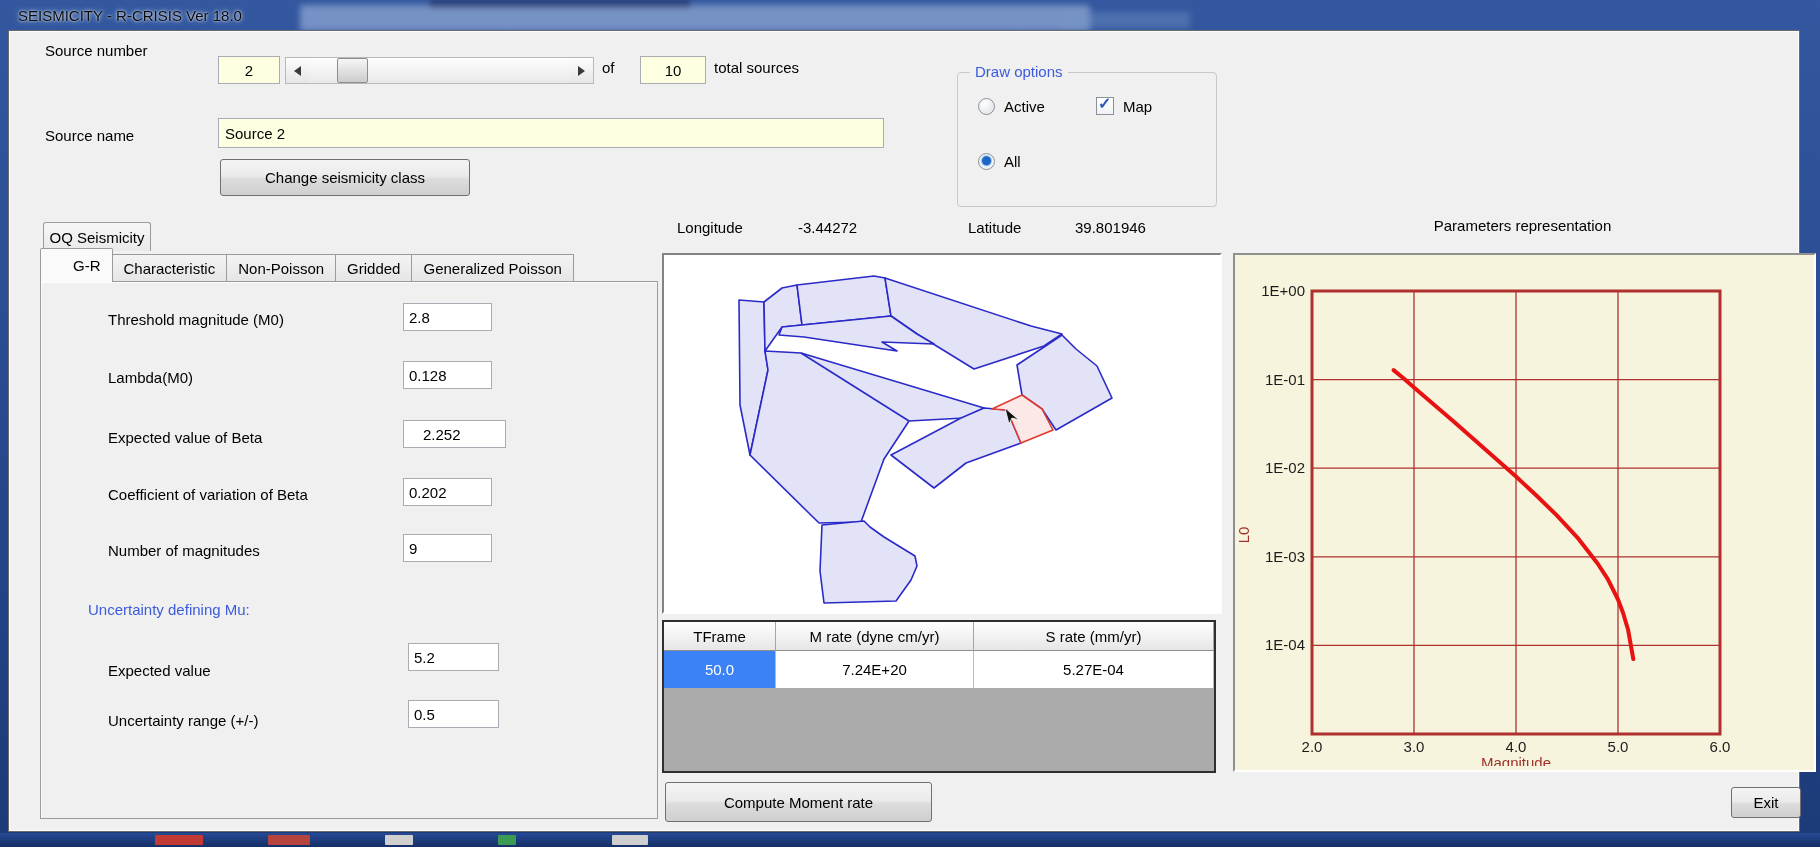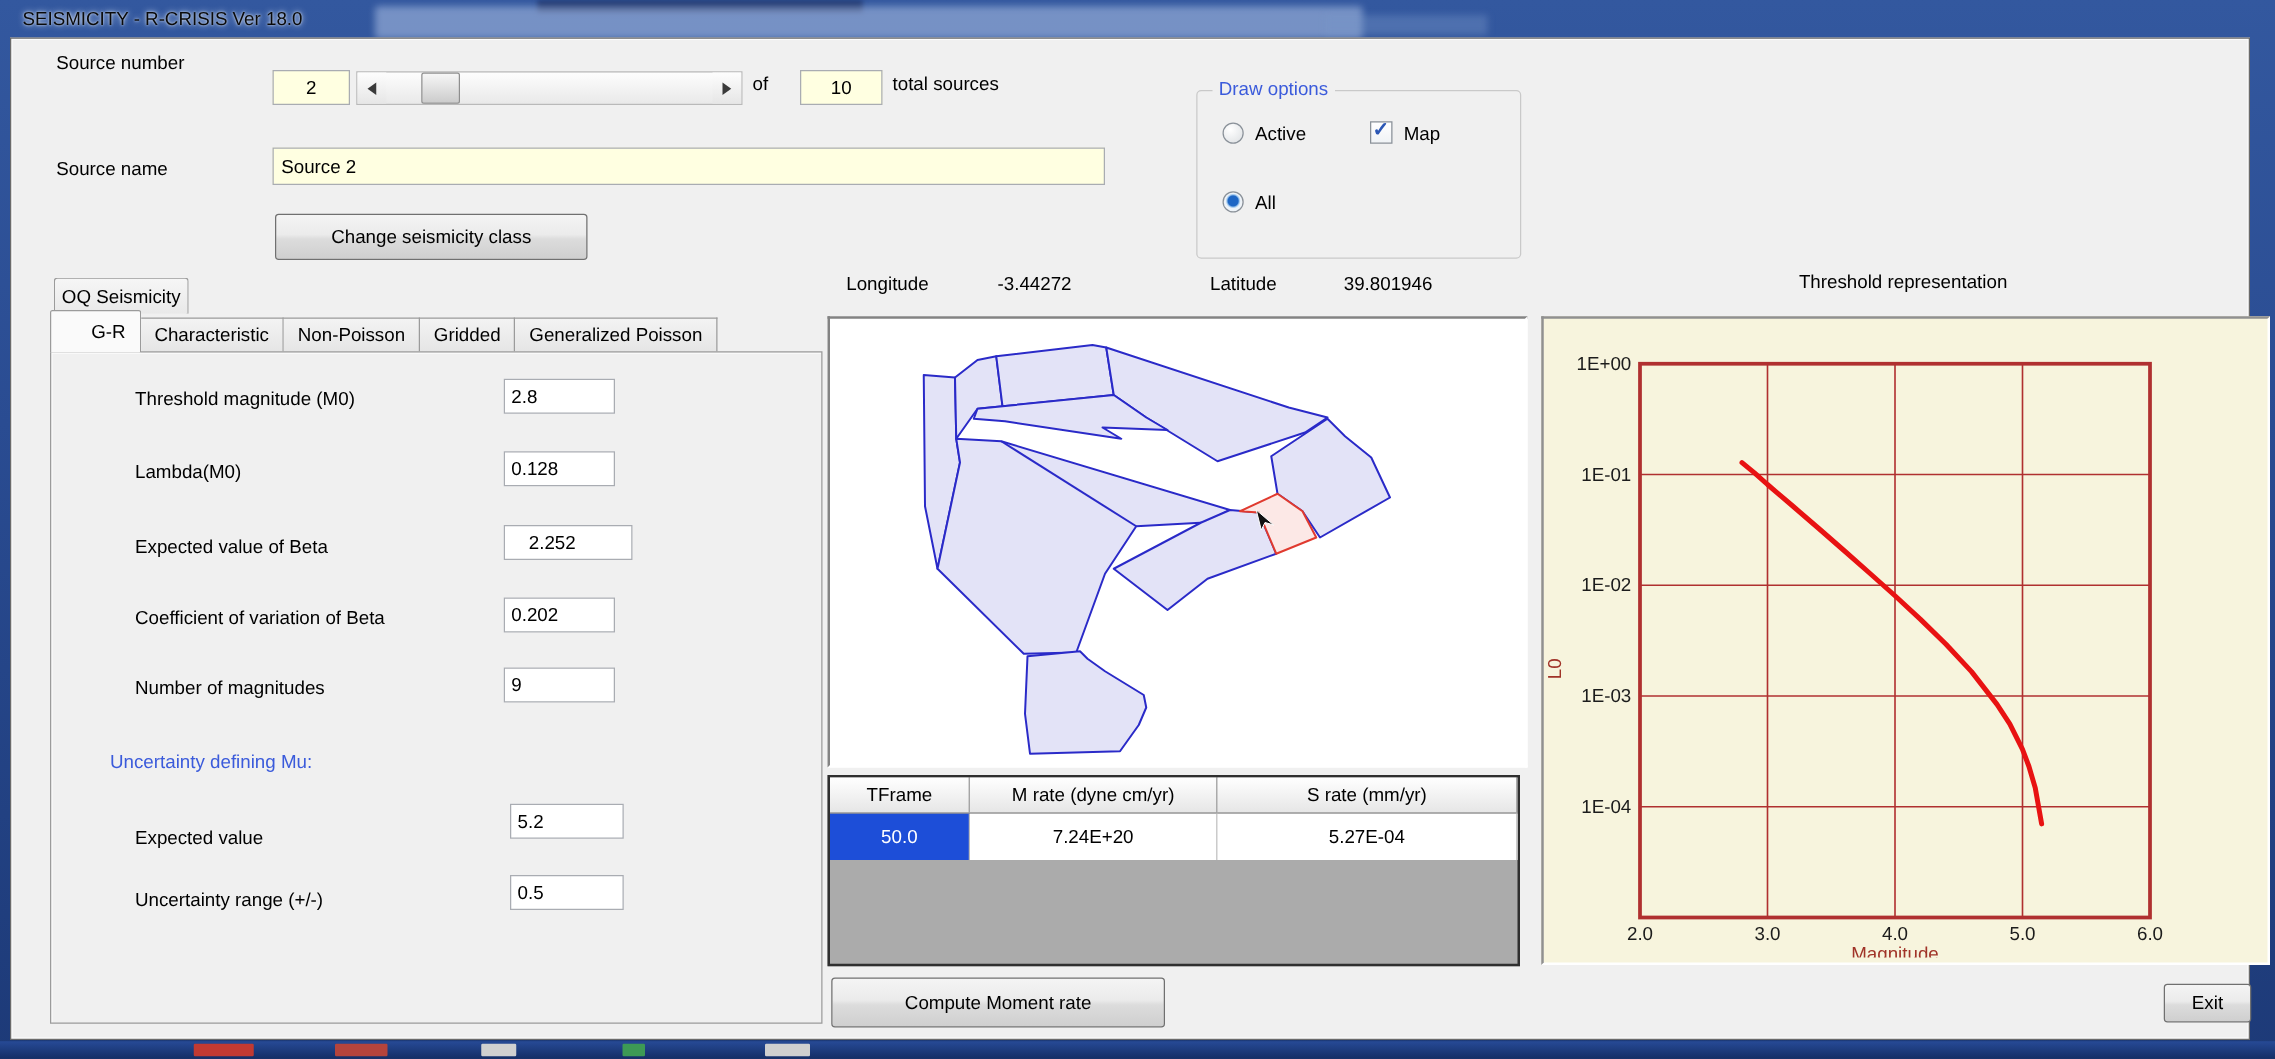--- a/index.html
+++ b/index.html
@@ -52,21 +52,21 @@
   .tabpanel{left:40px;top:281px;width:616px;height:536px;background:#f0f0f0;border:1px solid #9b9b9b;box-shadow:inset 1px 1px 0 #fcfcfc;}
   
   .mappanel{left:662px;top:253px;width:556px;height:357px;background:#fff;border:2px solid;border-color:#838383 #ffffff #ffffff #838383;}
   .chartpanel{left:1233px;top:253px;width:579px;height:515px;background:#f7f4dd;border:2px solid;border-color:#909090 #ffffff #ffffff #909090;}
   
   .gridwrap{left:662px;top:620px;width:554px;height:153px;background:#ababab;border:2px solid #2f2f2f;box-sizing:border-box;}
   .gridrow{display:flex;text-align:center;}
   .gcell{box-sizing:border-box;border-right:1px solid #a5a5a5;display:flex;align-items:center;justify-content:center;}
   .ghead .gcell{height:29px;background:linear-gradient(180deg,#ffffff,#e6e6e6);border-bottom:1px solid #8e8e8e;}
   .gdata .gcell{height:37px;background:#fff;border-right:1px solid #bbb;}
-  .gdata .gcell.sel{background:#1d4ed8;color:#fff;}
+  .gdata .gcell.sel{background:#3b82f6;color:#fff;}
 </style>
 </head>
 <body>
 
 <div id="screen">
   <div class="abs bgblur2"></div>
   <div class="abs bgblur1"></div>
   <div class="abs bgblur3"></div>
 
   <div class="abs titletext">SEISMICITY - R-CRISIS Ver 18.0</div>
@@ -86,21 +86,21 @@
         <span class="tri-r"></span>
       </div>
   </div>
   <div class="abs lbl" style="left:602px;top:59px;">of</div>
   <input class="yellow center" style="left: 640px; top: 56px; width: 60px; height: 24px;" value="10">
   <div class="abs lbl" style="left:714px;top:59px;">total sources</div>
 
   <div class="abs lbl" style="left:45px;top:127px;">Source name</div>
   <input class="yellow" style="left: 218px; top: 118px; width: 656px; height: 26px; padding-left: 6px;" value="Source 2">
 
-  <button class="btn" style="left:220px;top:171px;width:250px;height:37px;">Change seismicity class</button>
+  <button class="btn" style="left:220px;top:159px;width:250px;height:37px;">Change seismicity class</button>
 
   <div class="abs groupbox">
     <span class="gbtitle blue">Draw options</span>
     <div class="ctl-row" style="left:20px;top:25px;">
       <span class="radio"></span><span class="t">Active</span>
     </div>
     <div class="ctl-row" style="left:138px;top:24px;">
       <span class="checkbox"><span class="chk">✓</span></span><span class="t">Map</span>
     </div>
     <div class="ctl-row" style="left:20px;top:80px;">
@@ -168,21 +168,21 @@
       </div>
       <div class="gridrow gdata">
         <div class="gcell sel" style="width: 112px;">50.0</div>
         <div class="gcell" style="width: 198px;">7.24E+20</div>
         <div class="gcell" style="width: 240px;">5.27E-04</div>
       </div>
     </div>
 
   <button class="btn" style="left:665px;top:782px;width:267px;height:40px;">Compute Moment rate</button>
 
-  <div class="abs lbl" style="left:1233px;top:217px;width:579px;text-align:center;">Threshold representation</div>
+  <div class="abs lbl" style="left:1233px;top:217px;width:579px;text-align:center;">Parameters representation</div>
   <div class="abs chartpanel">
     <svg id="chart-svg" width="575" height="511" viewBox="0 0 575 511">
         <line x1="179" y1="36" x2="179" y2="479" stroke="#b03030" stroke-width="1.3"></line>
         <line x1="281" y1="36" x2="281" y2="479" stroke="#b03030" stroke-width="1.3"></line>
         <line x1="383" y1="36" x2="383" y2="479" stroke="#b03030" stroke-width="1.3"></line>
         <line x1="77" y1="124.6" x2="485" y2="124.6" stroke="#b03030" stroke-width="1.3"></line>
         <line x1="77" y1="213.2" x2="485" y2="213.2" stroke="#b03030" stroke-width="1.3"></line>
         <line x1="77" y1="301.8" x2="485" y2="301.8" stroke="#b03030" stroke-width="1.3"></line>
         <line x1="77" y1="390.4" x2="485" y2="390.4" stroke="#b03030" stroke-width="1.3"></line>
         <rect x="77" y="36" width="408" height="443" fill="none" stroke="#b03030" stroke-width="3"></rect>

